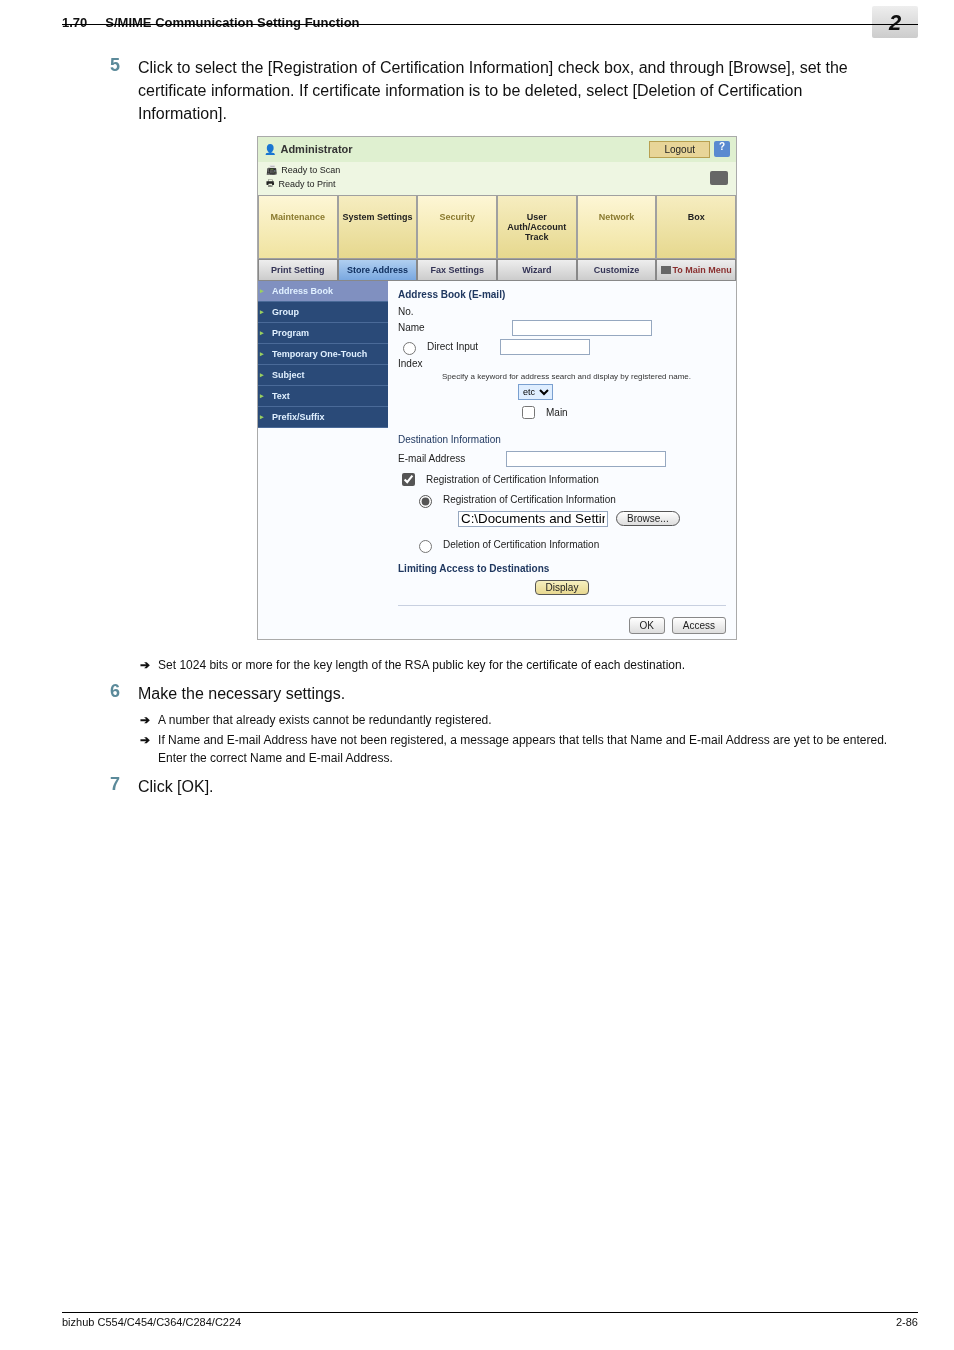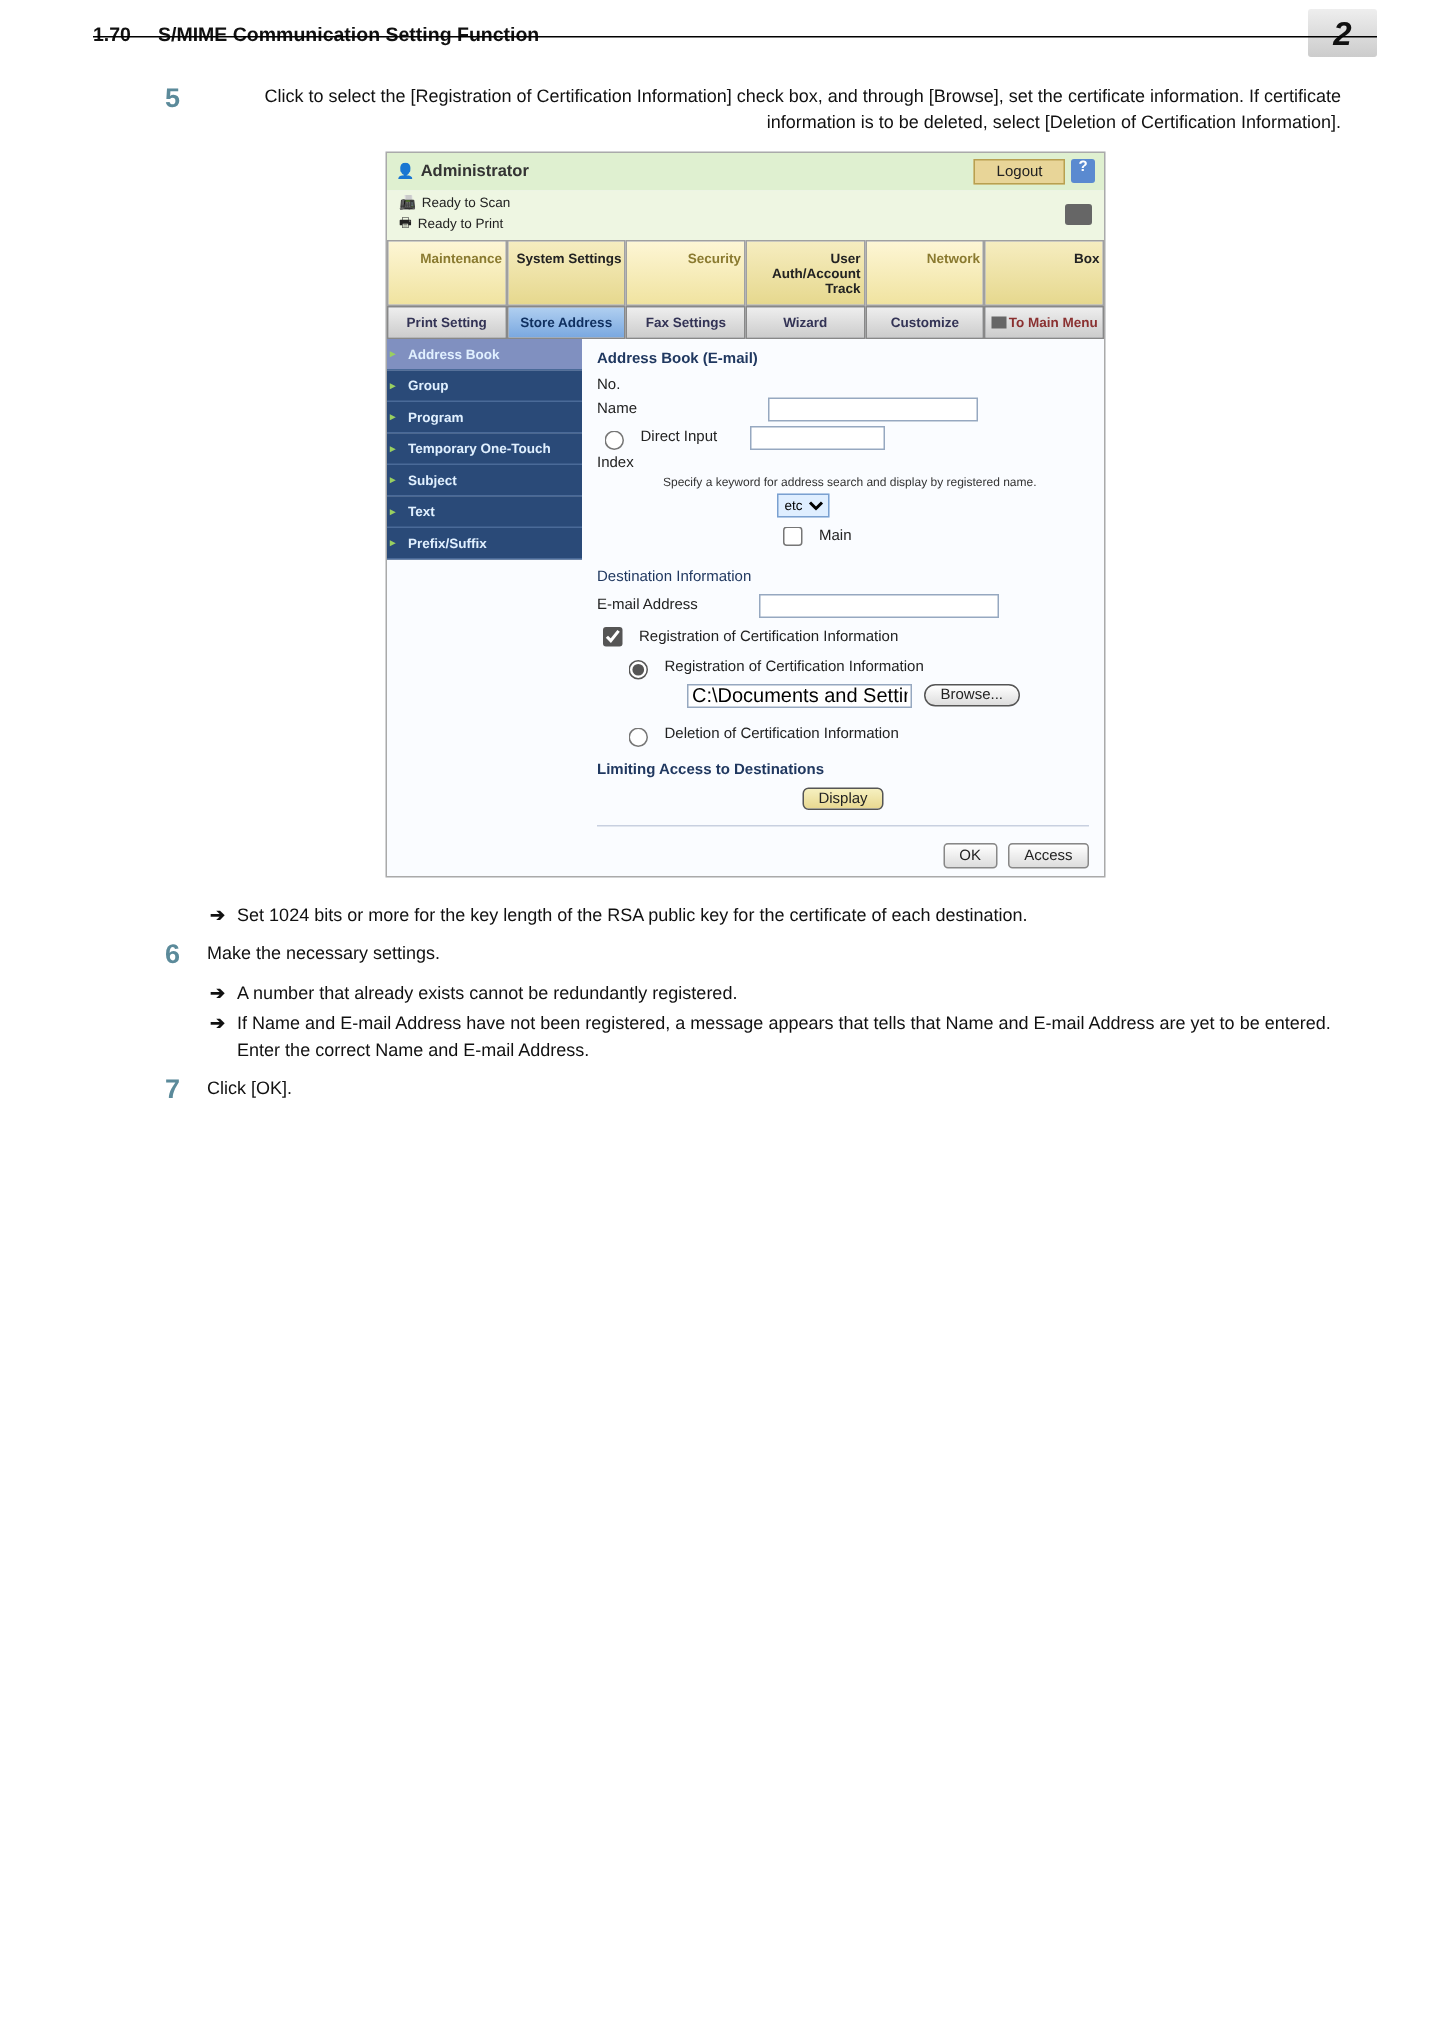--- a/index.html
+++ b/index.html
@@ -19,39 +19,39 @@
   html,body{margin:0;padding:0;background:#fff;}
   .page{width:var(--page-w);height:var(--page-h);position:relative;font-family:Arial,Helvetica,sans-serif;color:#111;}
   .top-rule{position:absolute;top:24px;left:62px;right:36px;border-top:1px solid #000;}
   .doc-header{position:absolute;top:6px;left:62px;right:36px;display:flex;align-items:flex-end;}
   .sec-num{font-weight:700;font-size:13px;margin-right:18px;}
   .sec-title{font-weight:700;font-size:13px;}
   .badge{margin-left:auto;width:46px;height:32px;background:linear-gradient(#eee,#ccc);display:flex;align-items:flex-end;justify-content:center;font-style:italic;font-weight:700;font-size:22px;border-radius:2px;padding-bottom:2px;margin-bottom:-8px;}
   .body{position:absolute;top:50px;left:100px;right:60px;}
   .step{display:flex;gap:18px;margin:6px 0;}
   .step-num{color:var(--teal);font-weight:700;font-size:18px;width:20px;text-align:right;flex-shrink:0;line-height:1.1;}
-  .step-text{font-size:12px;line-height:1.45;text-align:right;}
+  .step-text{font-size:16px;line-height:1.45;}
   .bullets{margin:6px 0 0 40px;}
   .bullet{display:flex;gap:8px;font-size:12px;line-height:1.5;margin:2px 0;}
   .bullet .arrow{flex-shrink:0;}
   .center-note{display:flex;gap:8px;font-size:12px;margin:18px 0 10px 40px;}
   .arrow{font-weight:700;}
 
   
   .app{margin:10px auto 0 auto;width:480px;border:1px solid #aaa;font-size:10px;color:#222;background:#f5f9ff;}
   .app-top{display:flex;align-items:center;background:#dff0d0;padding:4px 6px;}
   .app-top .title{font-size:11px;font-weight:700;color:#333;margin-left:4px;}
   .spacer{flex:1;}
   .logout{background:var(--header-tan);border:1px solid #b8a050;padding:2px 14px;font-size:10px;}
   .help{width:16px;height:16px;background:#5a8ad0;color:#fff;text-align:center;margin-left:4px;font-weight:700;border-radius:2px;}
   .status{background:#eef6e2;padding:3px 8px;font-size:9px;display:flex;align-items:center;gap:6px;}
   .status-line{display:flex;align-items:center;gap:4px;}
   .ref-ic{width:18px;height:14px;background:#666;border-radius:2px;margin-left:auto;}
   .tabs{display:flex;}
-  .tab{flex:1;text-align:right;padding:6px 2px;font-size:9px;font-weight:700;border:1px solid #a0a0a0;background:linear-gradient(#fdf6d5,#f0e3a0);}
+  .tab{flex:1;text-align:center;padding:16px 2px;font-size:9px;font-weight:700;border:1px solid #a0a0a0;background:linear-gradient(#fdf6d5,#f0e3a0);}
   .tab.dim{color:#8a7a30;}
   .tab.alt{background:linear-gradient(#f6edc0,#e6d88e);}
   .subtabs{display:flex;}
   .subtab{flex:1;text-align:center;padding:5px 2px;font-size:9px;font-weight:700;border:1px solid #888;background:linear-gradient(#eee,#ccc);color:#335;}
   .subtab.active{background:linear-gradient(#b0cff0,#7aa8e0);color:#103060;}
   .subtab.tomain{color:#8a3030;background:linear-gradient(#eee,#ccc);}
   .subtab.tomain .mini{display:inline-block;width:10px;height:8px;background:#666;margin-right:2px;vertical-align:middle;}
 
   .app-body{display:flex;background:#fafcff;}
   .side{width:130px;background:#fafcff;}
@@ -225,13 +225,17 @@
         </div>
     </div>
 
     <div class="step" style="margin-top:8px;">
       <div class="step-num">7</div>
       <div class="step-text">Click [OK].</div>
     </div>
 
   </div>
 
+  <div class="footer">
+    <span>bizhub C554/C454/C364/C284/C224</span>
+    <span>2-86</span>
+  </div>
 </div>
 
 </body></html>

